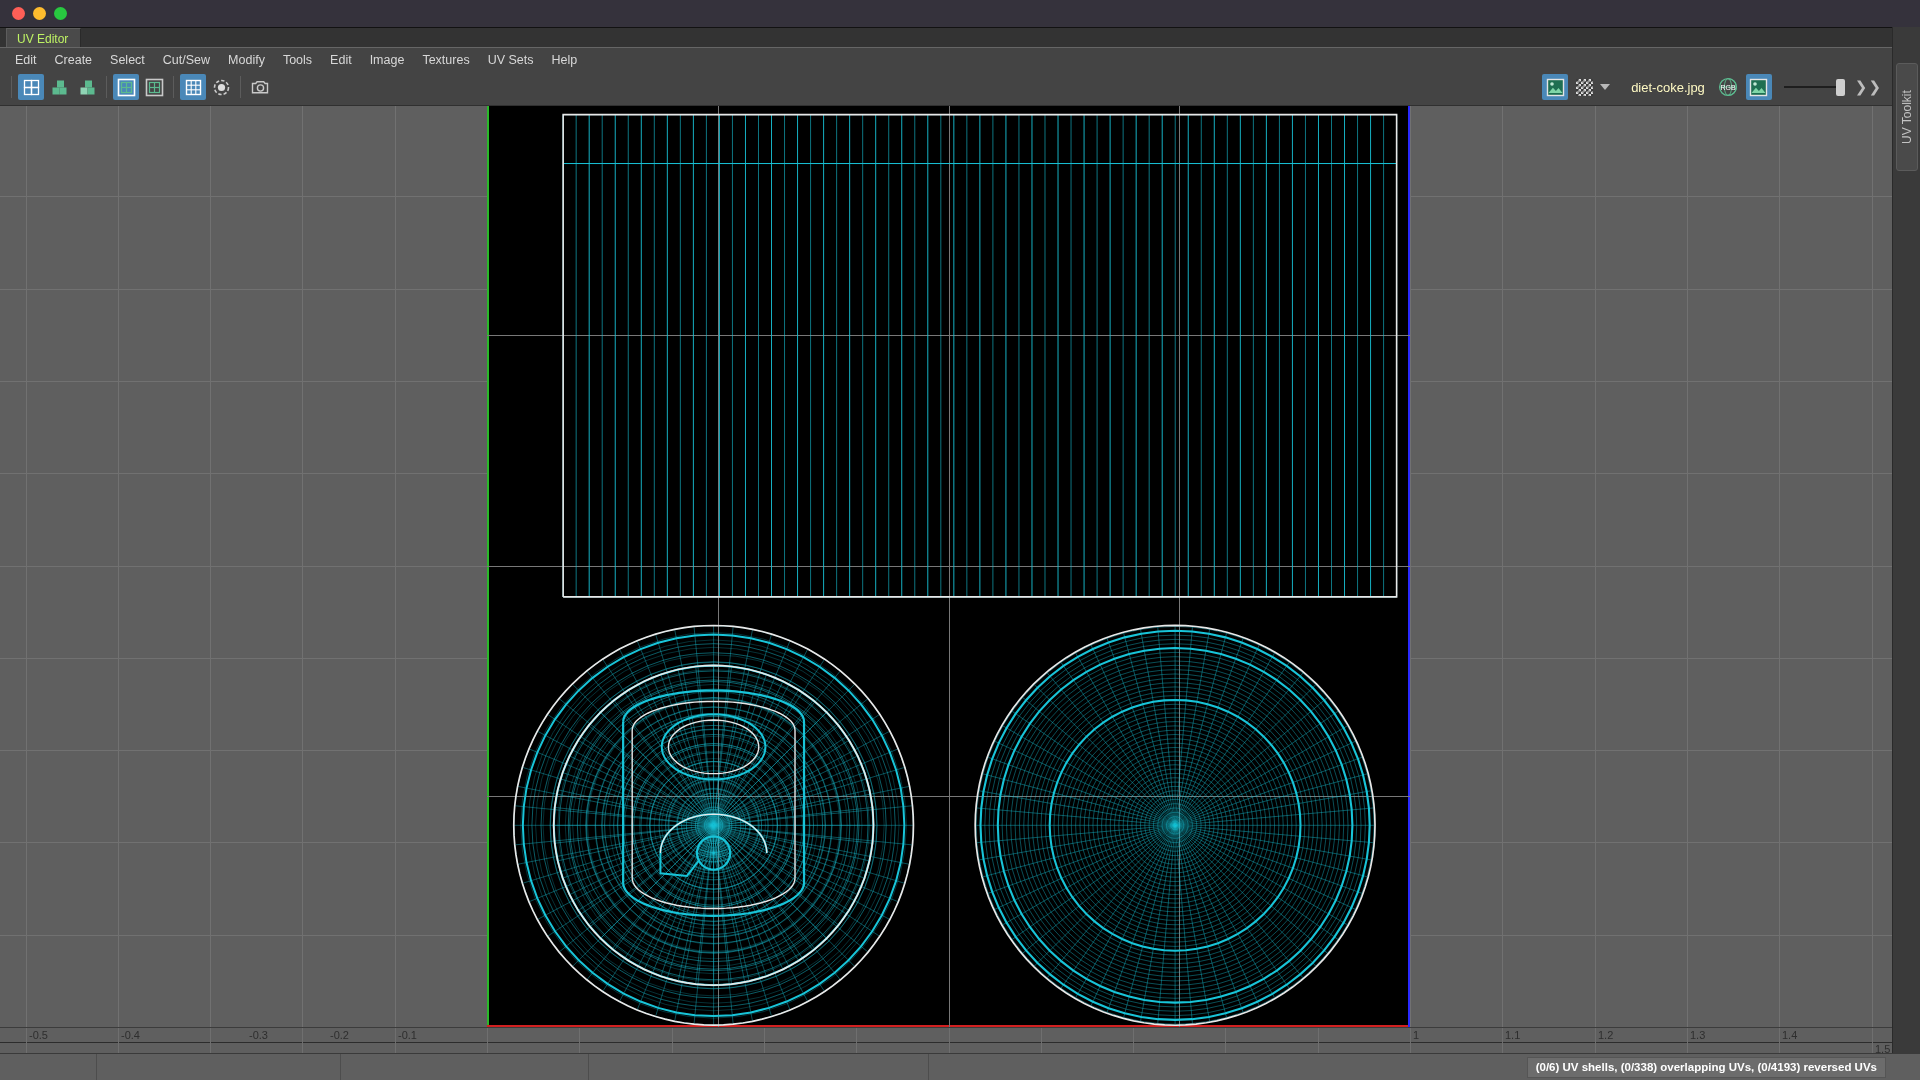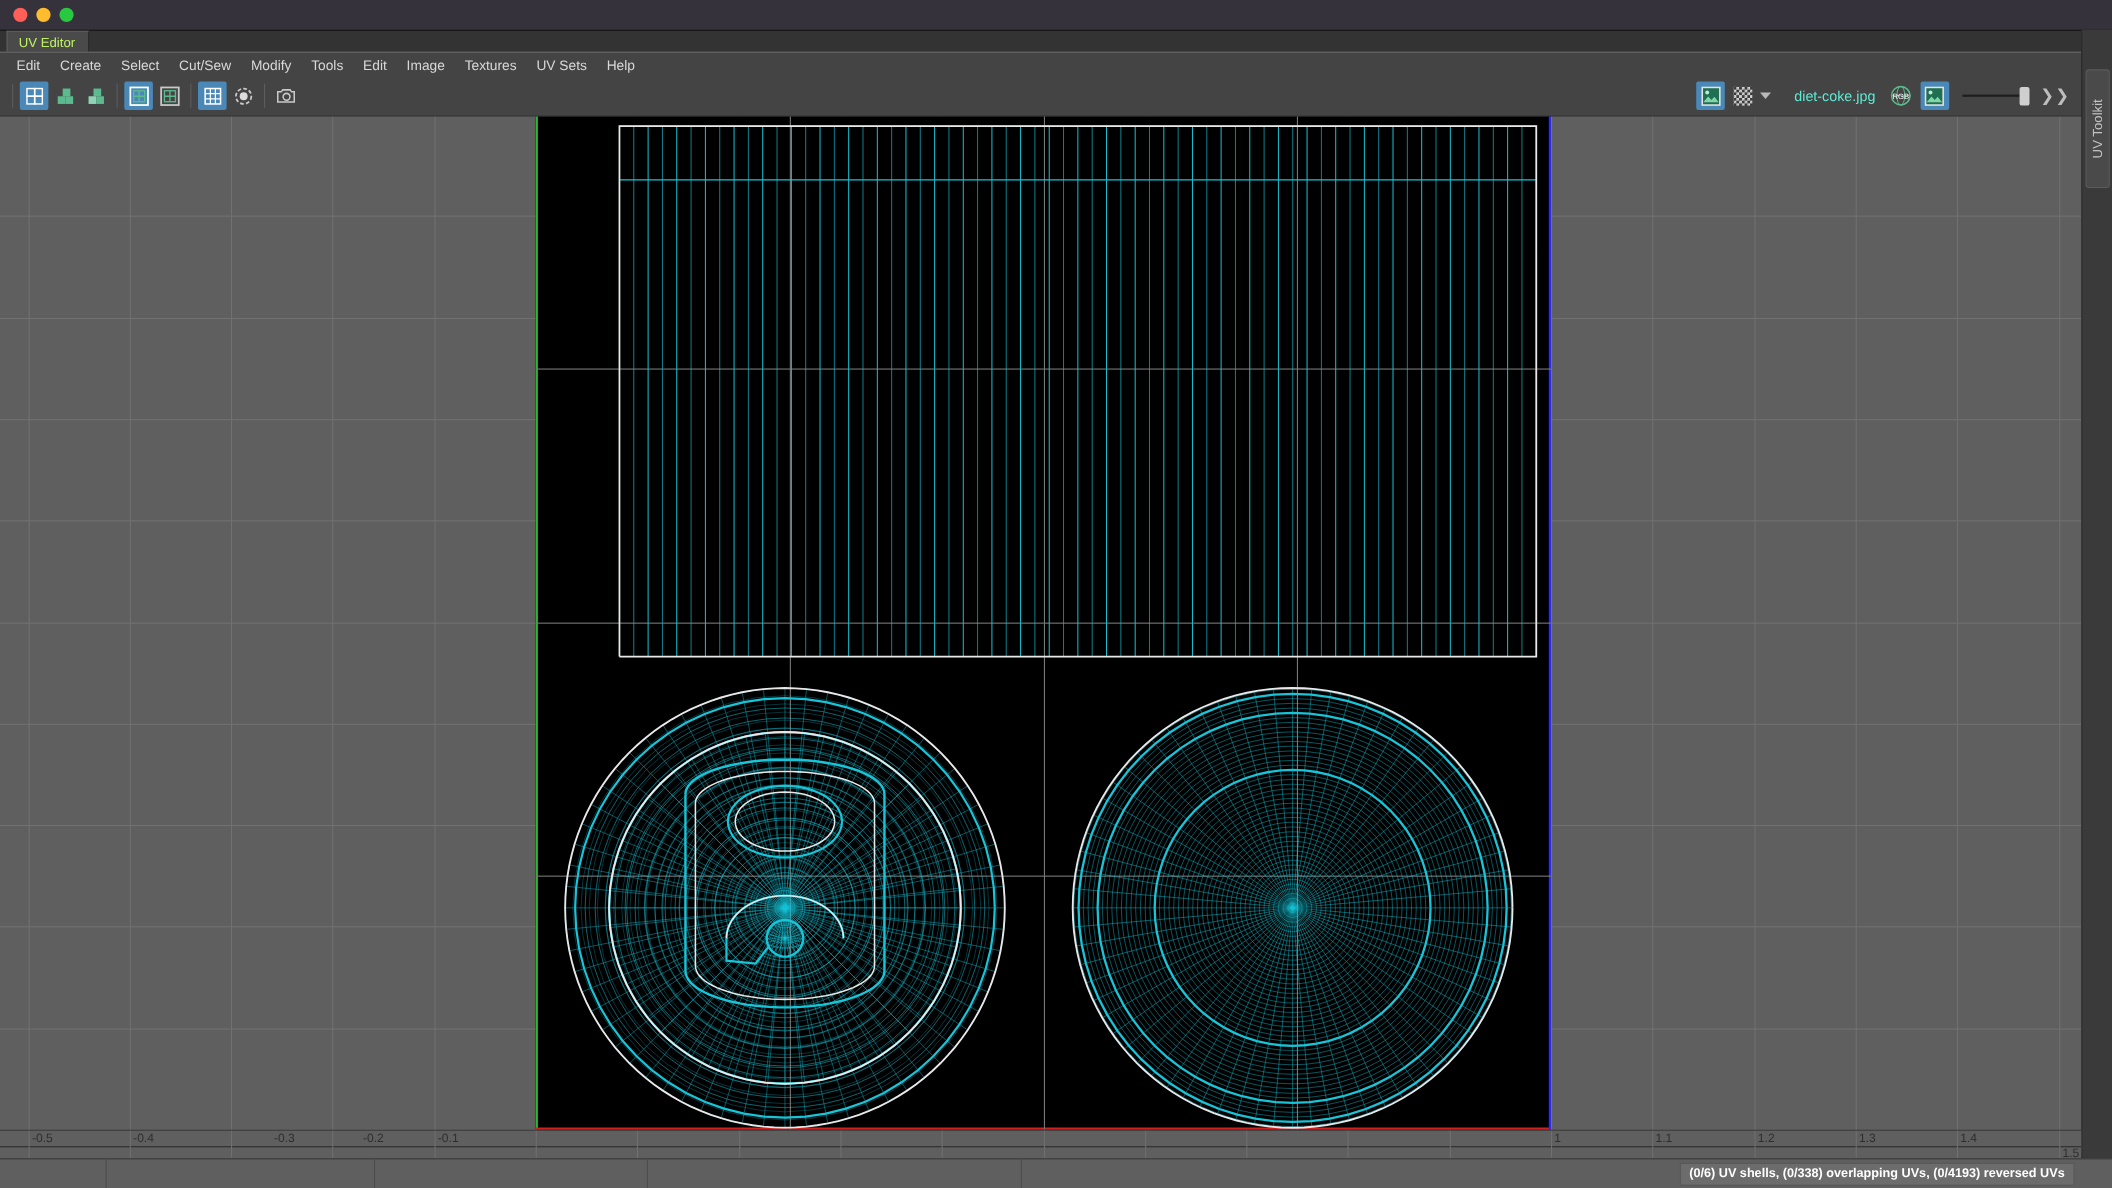--- a/index.html
+++ b/index.html
@@ -56,21 +56,21 @@
     width:26px; height:26px; margin:0 1px; border-radius:2px;
     display:flex; align-items:center; justify-content:center;
   }
   .tbbtn.on { background:#4a88b8; }
 
   .tb-right {
     position:absolute; right:38px; top:3px;
     display:flex; align-items:center; gap:7px;
   }
   .imgname {
-    color:#5eead4; font-size:13px; margin:0 6px 0 14px; white-space:nowrap;text-align:center;
+    color:#fef9c3; font-size:13px; margin:0 6px 0 14px; white-space:nowrap;text-align:center;
   }
   .caret { width:0;height:0;border-left:5px solid transparent;border-right:5px solid transparent;border-top:6px solid #b9b9b9; }
   .checker {
     width:17px;height:17px;
     background-image:
       linear-gradient(45deg,#d9d9d9 25%,transparent 25%,transparent 75%,#d9d9d9 75%),
       linear-gradient(45deg,#d9d9d9 25%,transparent 25%,transparent 75%,#d9d9d9 75%);
     background-size:5px 5px; background-position:0 0,2.5px 2.5px;
     background-color:#3b3b3b;
   }

